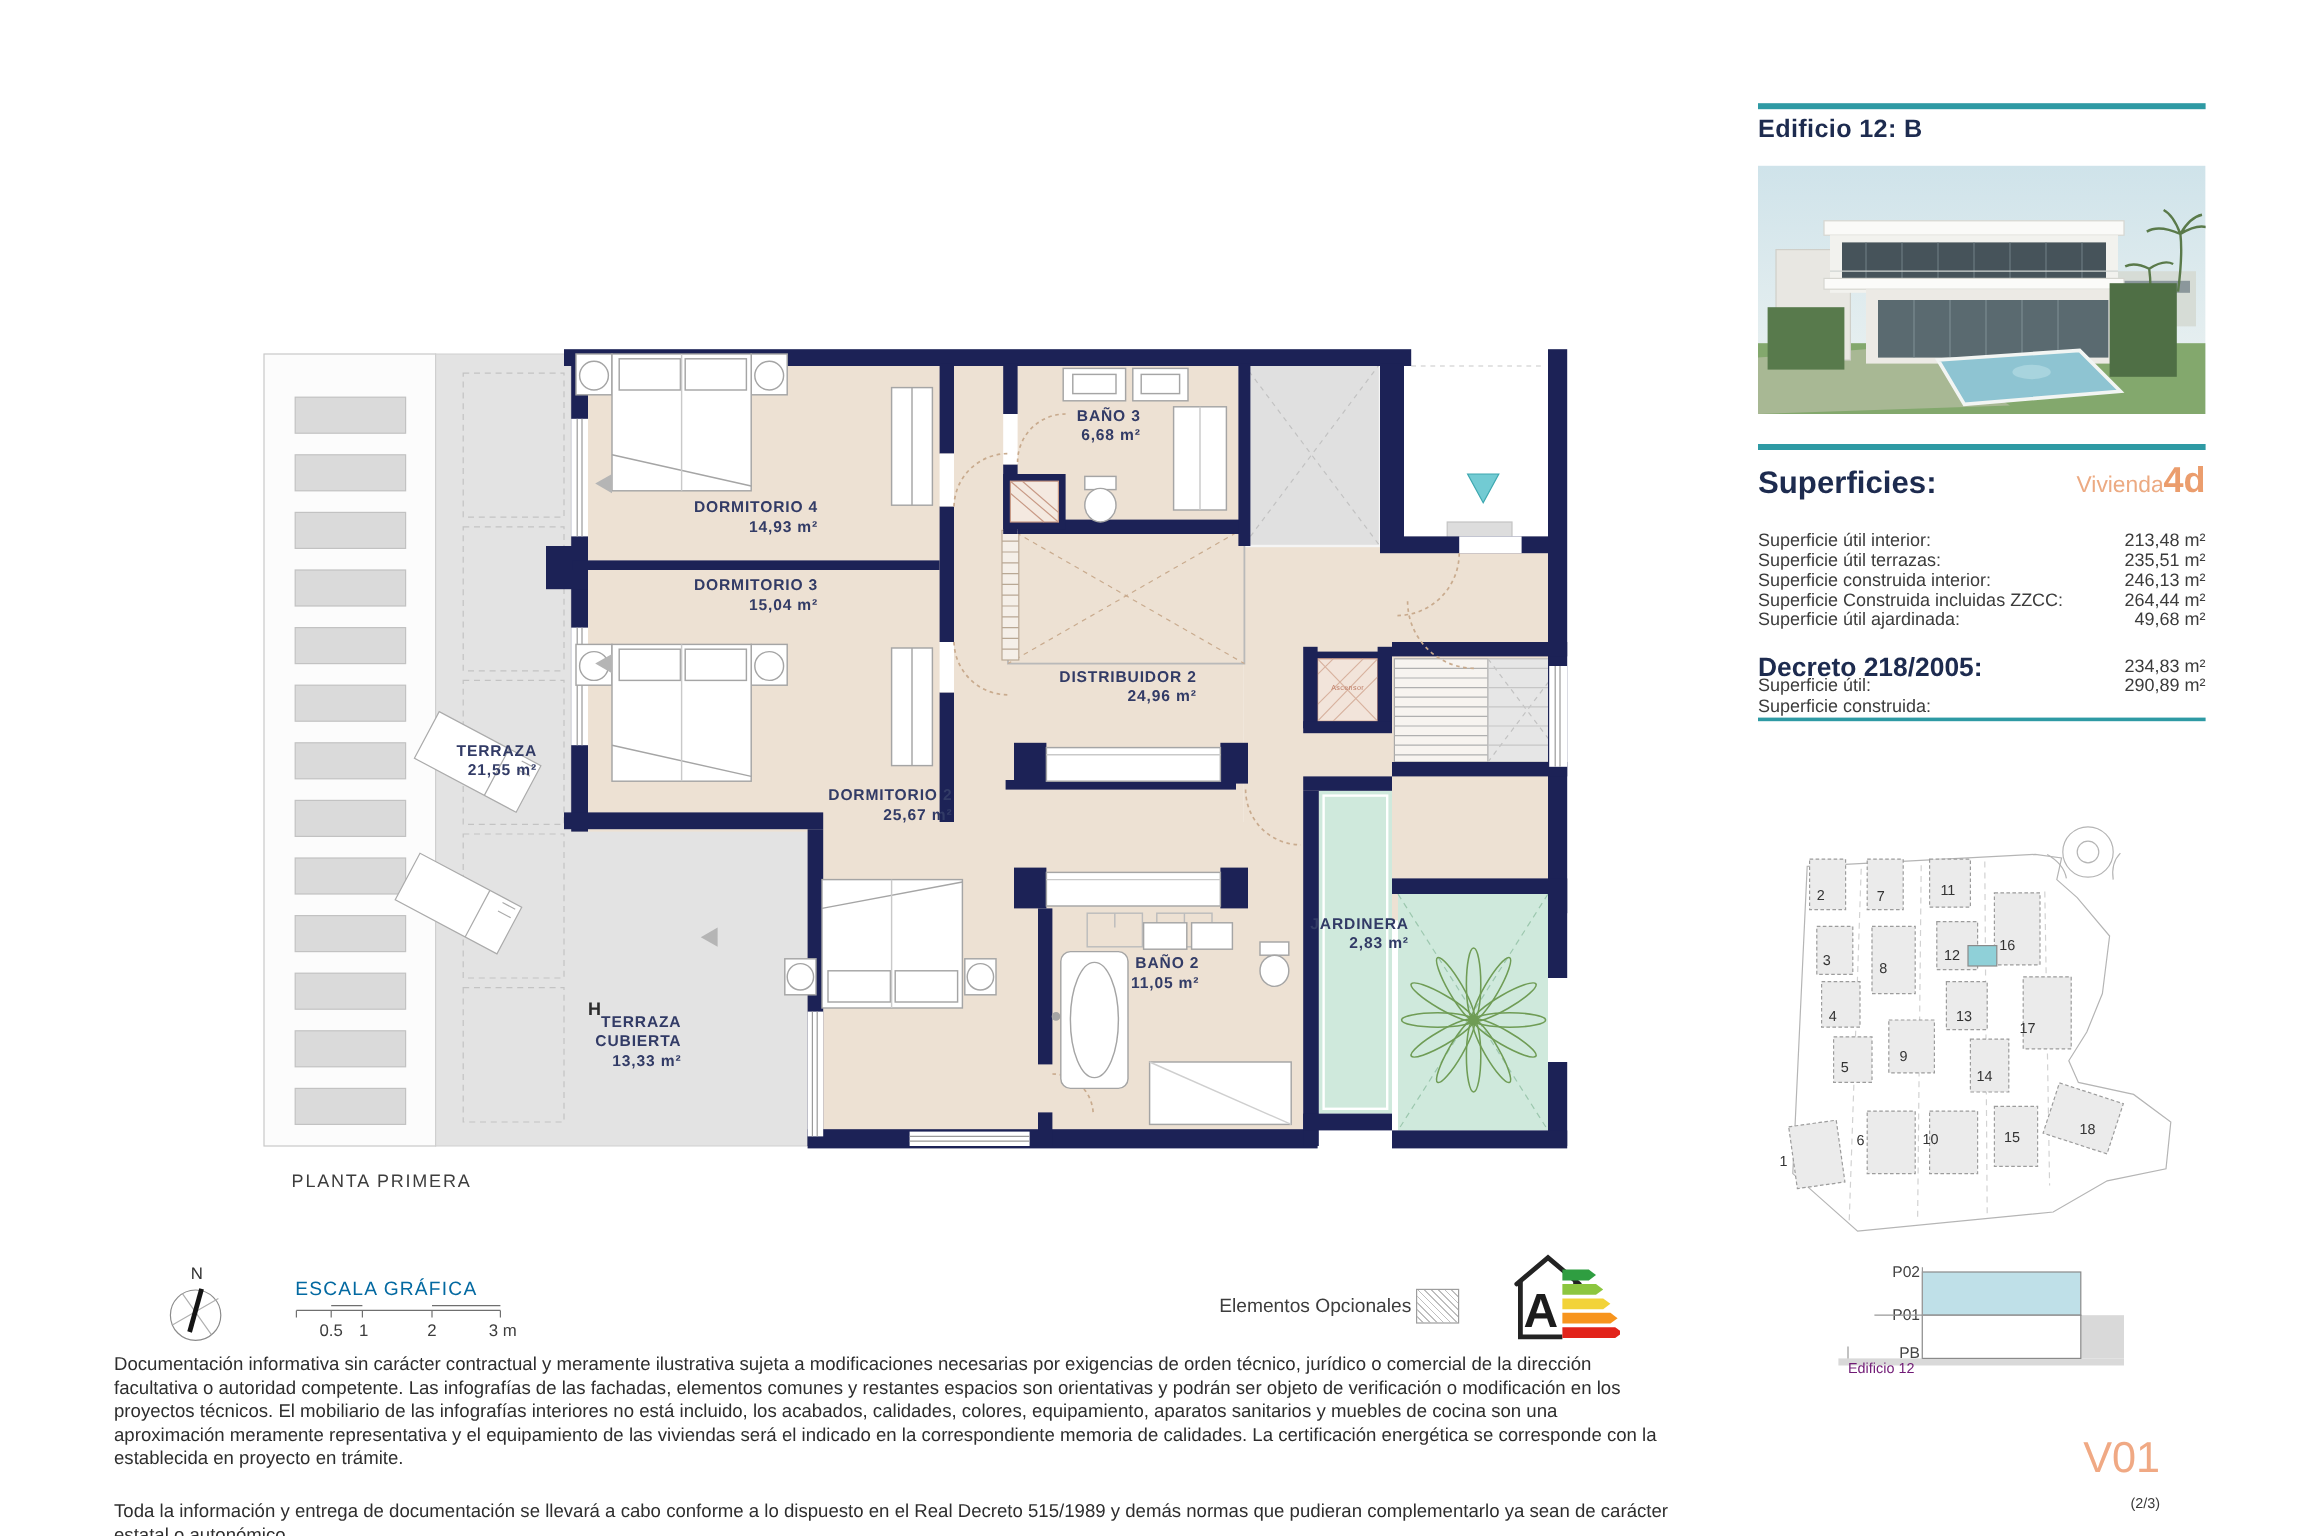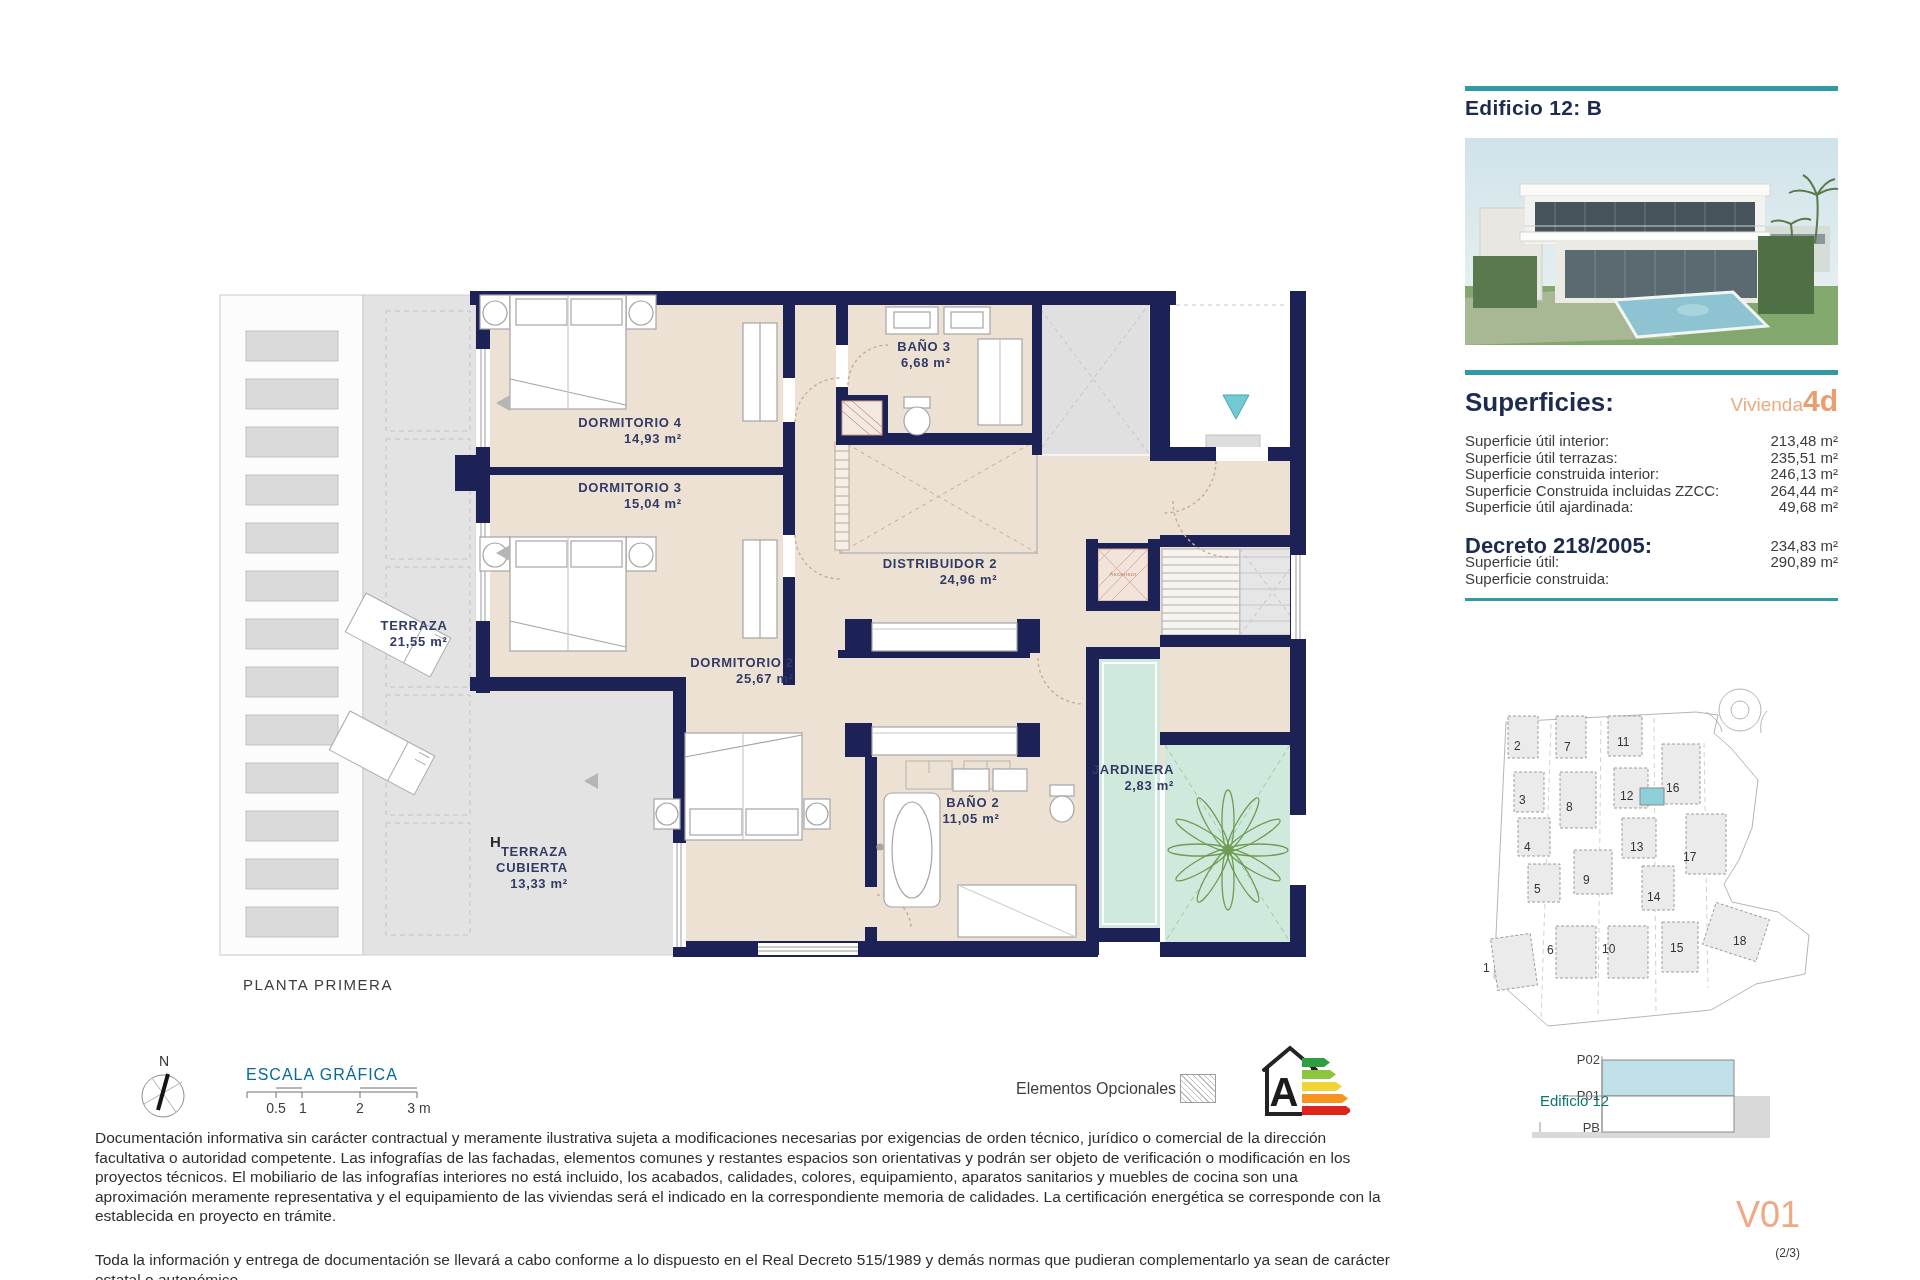--- a/index.html
+++ b/index.html
@@ -26,21 +26,21 @@
   
   #escala-title{position:absolute;left:246px;top:1066px;font-size:16px;letter-spacing:1px;color:#0369a1;font-weight:500}
   #opcionales{position:absolute;left:1016px;top:1080px;font-size:16px;color:#3d3d3d;font-weight:500}
   #opcionales-swatch{position:absolute;left:1180px;top:1074px;width:34px;height:27px;border:1px solid #9d9d9d;
       background:repeating-linear-gradient(45deg,#ffffff 0 3px,#bfbfbf 3px 4px)}
   
   .disc{position:absolute;left:95px;width:1295px;font-size:15.5px;line-height:19.5px;color:#2e2e2e;font-weight:500}
   
   #version{position:absolute;left:1640px;top:1194px;width:160px;text-align:right;font-size:36px;color:#f0a984;font-weight:500}
   #pageno{position:absolute;left:1640px;top:1246px;width:160px;text-align:right;font-size:12px;color:#3a3a3a}
-  #section-caption{position:absolute;left:1540px;top:1092px;font-size:15px;color:#0f766e}
+  #section-caption{position:absolute;left:1540px;top:1133px;font-size:12px;color:#701a75}
   svg{display:block}
 </style>
 </head>
 <body>
 
 <div id="page">
 
   <div id="plan">
     <svg width="1100" height="690" viewBox="0 0 1100 690">
 
@@ -403,21 +403,21 @@
     <rect x="100" y="112" width="192" height="48" fill="#5a6a70"></rect>
     <path d="M130,112v48M160,112v48M190,112v48M220,112v48M250,112v48" stroke="#7b8b90"></path>
     <rect x="293" y="98" width="56" height="78" fill="#4f6f45"></rect>
     <polygon points="150,162 268,154 302,188 172,199" fill="#8ec4d2" stroke="#f2f5f3" stroke-width="3"></polygon>
     <ellipse cx="228" cy="172" rx="16" ry="6" fill="#a8d4de"></ellipse>
   </svg>
 
   <div class="tealbar" style="left:1465px;top:370px;width:373px;height:5px"></div>
 
   <div class="abs" style="left:1465px;top:384px;width:373px">
-    <div style="display:flex;justify-content:space-between;align-items:flex-end;margin-bottom:15px">
+    <div style="display:flex;justify-content:space-between;align-items:flex-end;margin-bottom:25px">
       <span id="sup-title">Superficies:</span>
       <span style="white-space:nowrap"><span id="vivienda">Vivienda</span><span id="vivienda-code">4d</span></span>
     </div>
     <div class="sup-row">
         <span>Superficie útil interior:</span>
         <span class="v">213,48 m²</span>
       </div>
     <div class="sup-row">
         <span>Superficie útil terrazas:</span>
         <span class="v">235,51 m²</span>

